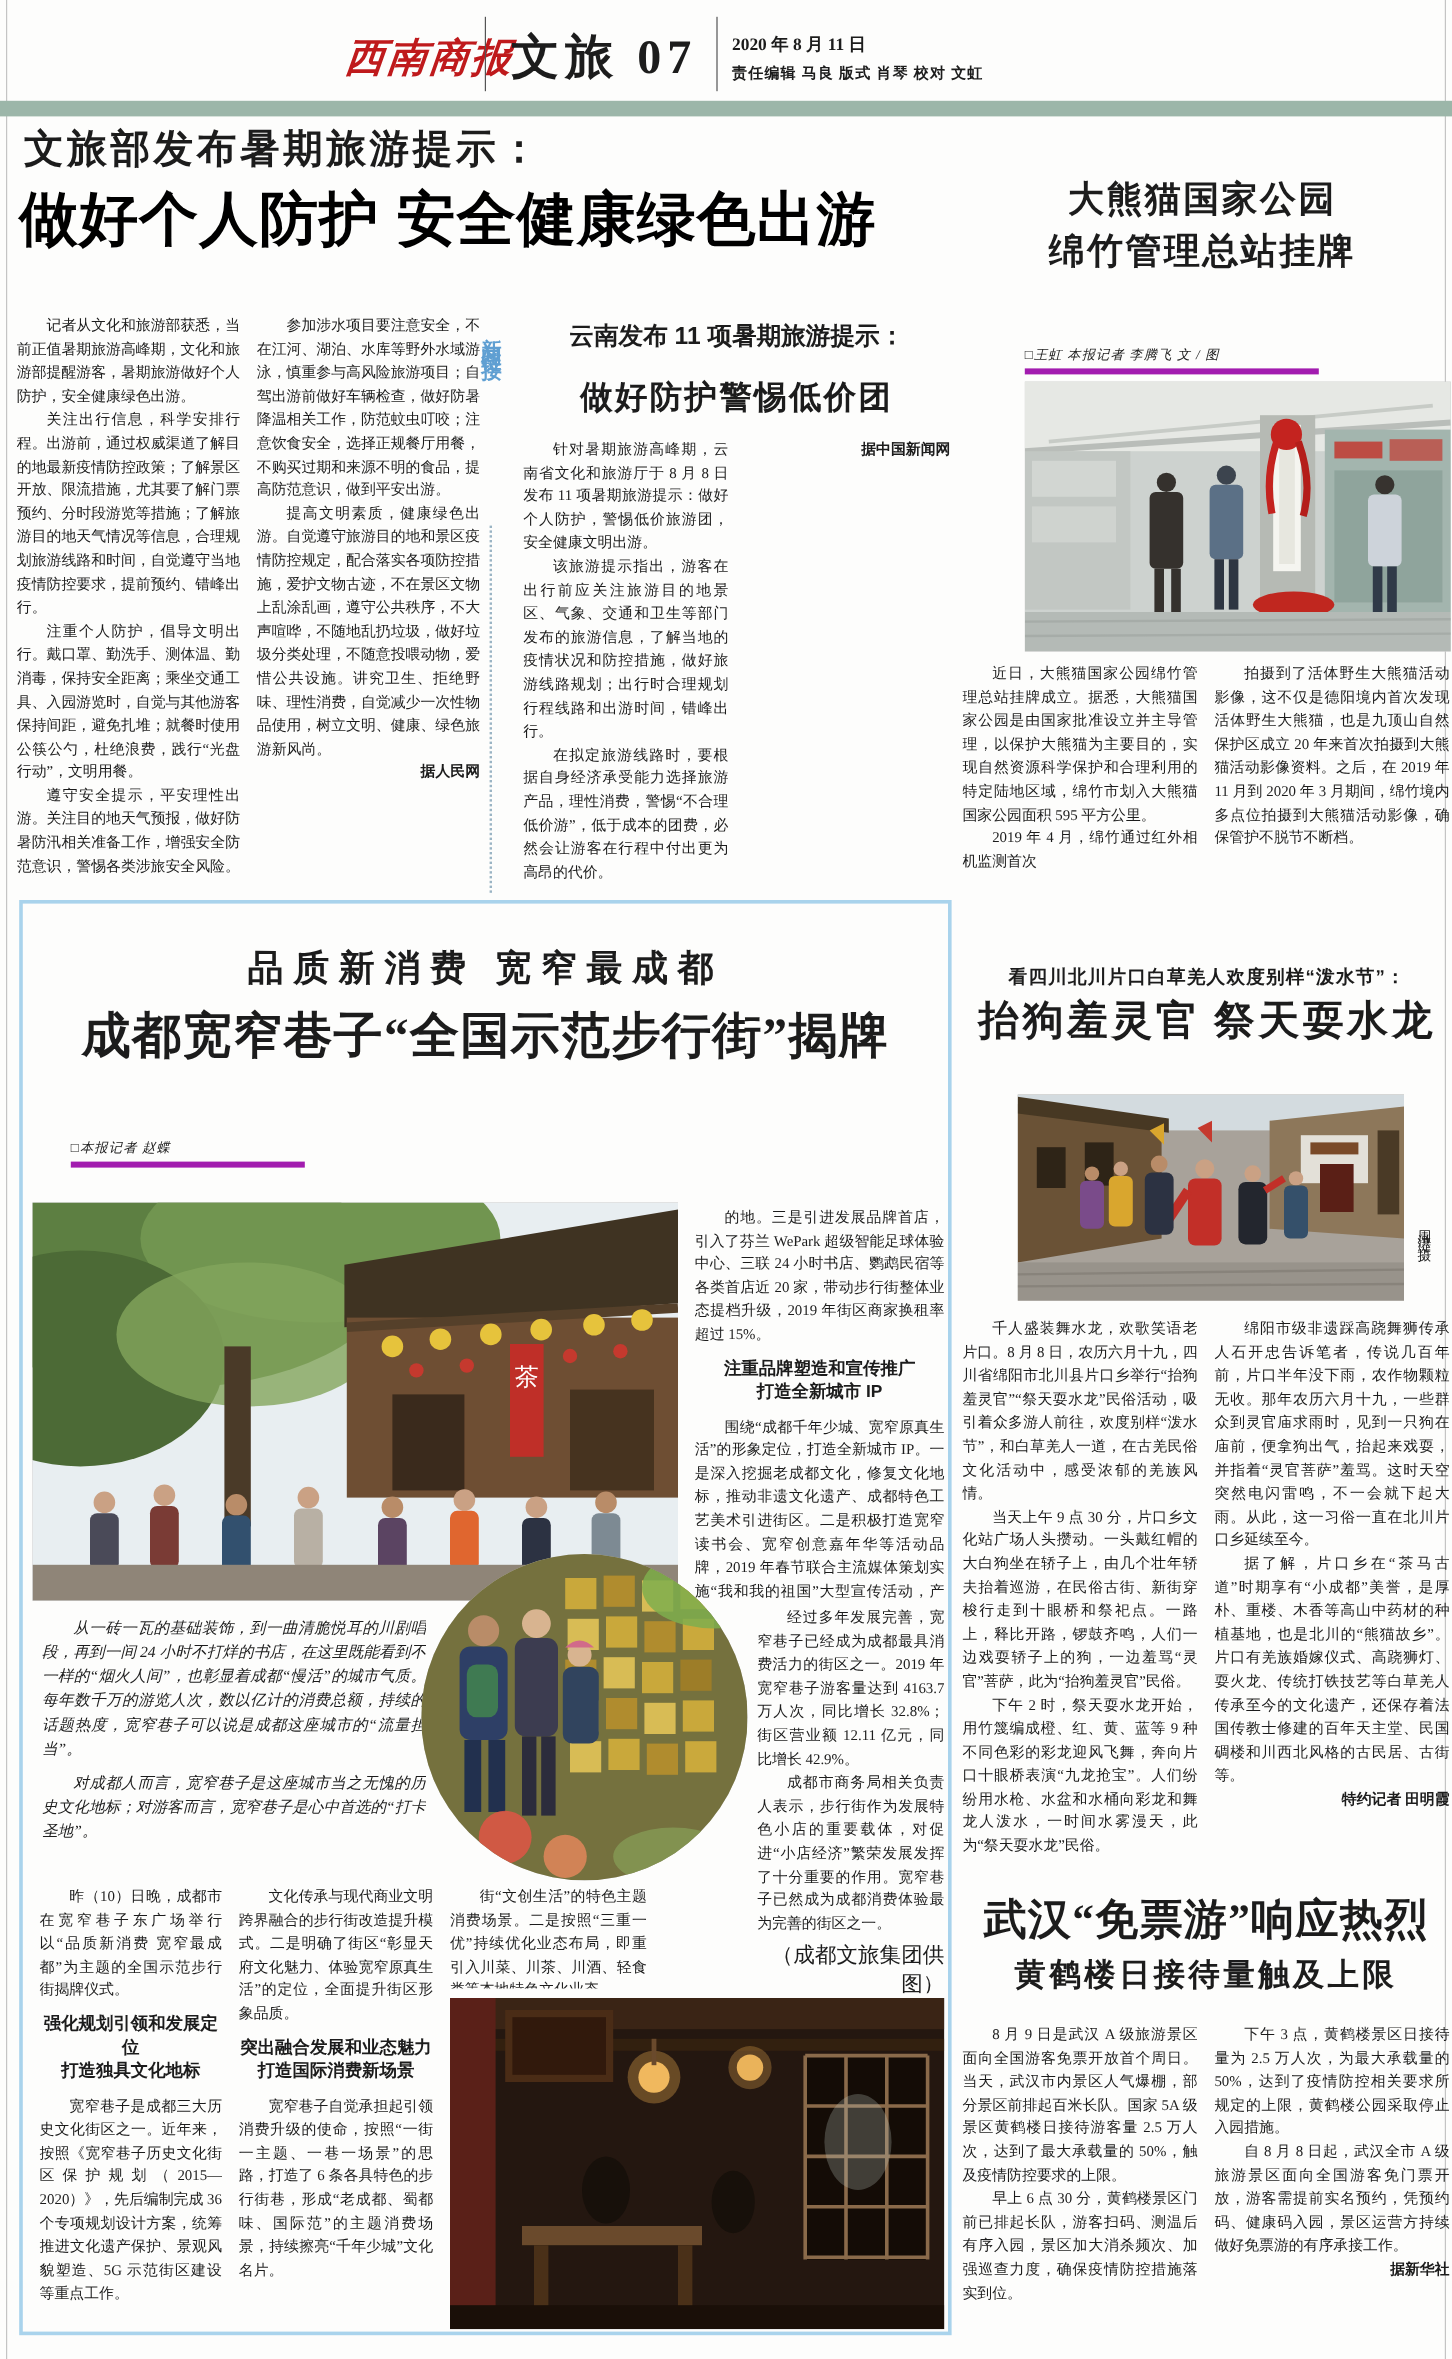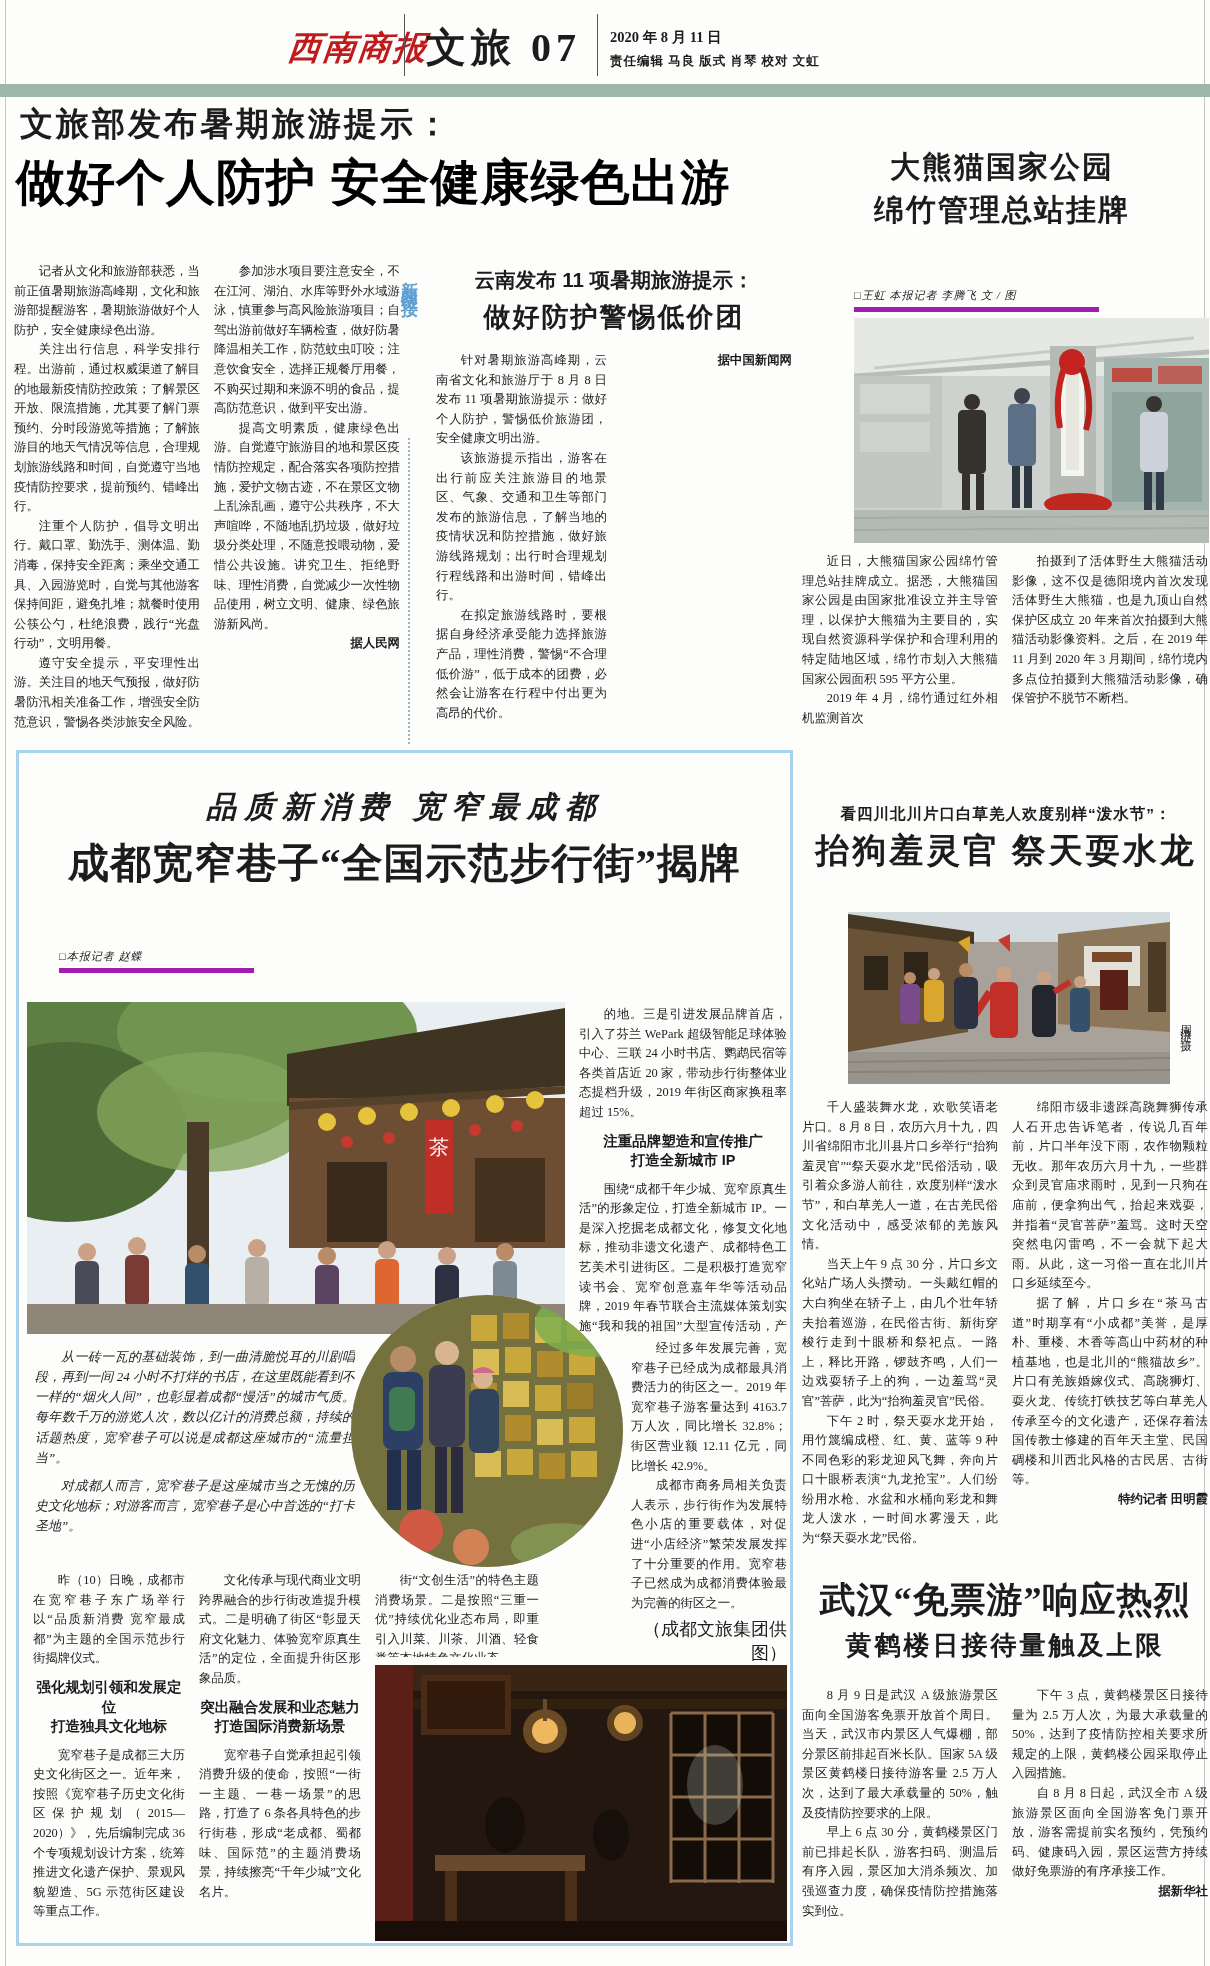--- a/index.html
+++ b/index.html
@@ -16,21 +16,21 @@
   .section-label{font-size:40px;font-weight:bold;letter-spacing:5px;}
   .mh-line{width:1px;background:#555;}
   .date-line{font-size:14.5px;font-weight:bold;}
   .staff-line{font-size:12.5px;font-weight:bold;margin-top:6px;letter-spacing:1px;}
   .greenbar{left:0;top:84px;width:1210px;height:13px;background:#9cb6a9;}
   
   .kicker-1{font-size:33px;font-weight:bold;letter-spacing:3px;}
   .headline-1{font-size:49px;font-weight:900;letter-spacing:1px;color:#000;}
   .panda-head{font-size:30px;font-weight:900;line-height:1.42;letter-spacing:2px;}
   .yn-h1{font-size:20.5px;font-weight:bold;}
-  .yn-h2{font-size:27px;font-weight:900;margin-top:5px;letter-spacing:2px;}
+  .yn-h2{font-size:27px;font-weight:900;margin-top:19px;letter-spacing:2px;}
   
   .cols{display:flex;gap:14px;}
   .col{flex:1;overflow:hidden;text-align:justify;}
   .col p,.tcol p{margin:0;text-indent:2em;font-size:12.4px;line-height:1.58;}
   .attr{text-align:right !important;text-indent:0 !important;font-weight:bold;}
   .byline{font-style:italic;font-size:11px;border-bottom:5px solid #a21caf;padding-bottom:4px;letter-spacing:1px;}
   .vtext{writing-mode:vertical-rl;}
   .tag-newslink{color:#5f9fd2;font-weight:bold;font-size:17px;letter-spacing:6px;}
   .dotted-rule{border-left:2px dotted #9ab4c4;width:0;}
   
@@ -164,21 +164,21 @@
         </div>
       </div>
     <div class="col">
         <div>
           <p>拍摄到了活体野生大熊猫活动影像，这不仅是德阳境内首次发现活体野生大熊猫，也是九顶山自然保护区成立 20 年来首次拍摄到大熊猫活动影像资料。之后，在 2019 年 11 月到 2020 年 3 月期间，绵竹境内多点位拍摄到大熊猫活动影像，确保管护不脱节不断档。</p>
         </div>
       </div>
   </div>
 
   <div class="abs kz-box">
-    <div class="kz-kicker center sans" style="margin-top:34px;font-style:italic;">品质新消费 宽窄最成都</div>
+    <div class="kz-kicker center sans" style="margin-top:34px;">品质新消费 宽窄最成都</div>
     <div class="kz-headline center serif" style="margin-top:8px;">成都宽窄巷子“全国示范步行街”揭牌</div>
     <div class="byline" style="position:absolute;left:40px;top:196px;width:195px;">□本报记者 赵蝶</div>
 
     <div class="ph" style="left:8px;top:249px;width:538px;height:332px;">
       <svg viewBox="0 0 538 332" preserveAspectRatio="none">
         <rect width="538" height="332" fill="#e8eef1"></rect>
         <ellipse cx="110" cy="60" rx="190" ry="95" fill="#5d7f42"></ellipse>
         <ellipse cx="240" cy="30" rx="150" ry="70" fill="#719550"></ellipse>
         <ellipse cx="40" cy="130" rx="120" ry="90" fill="#4c6a36"></ellipse>
         <ellipse cx="180" cy="110" rx="110" ry="60" fill="#83a55c" opacity="0.8"></ellipse>

